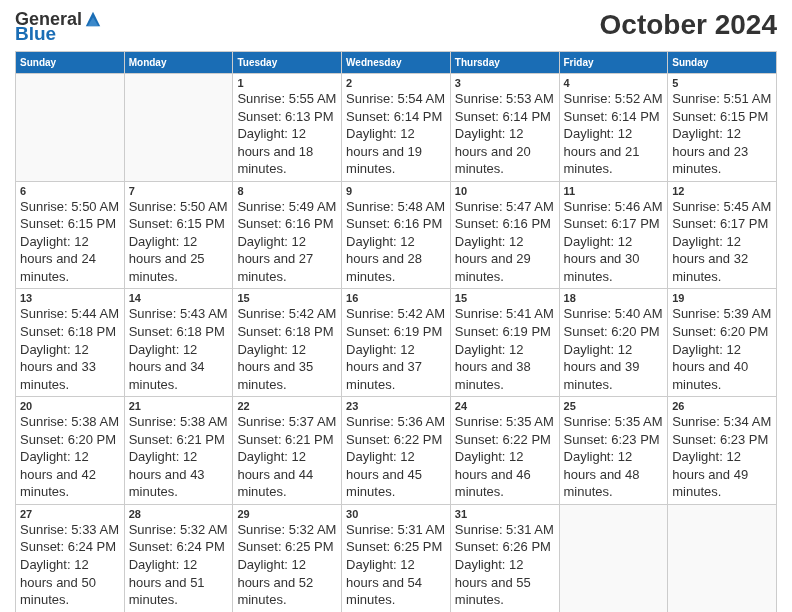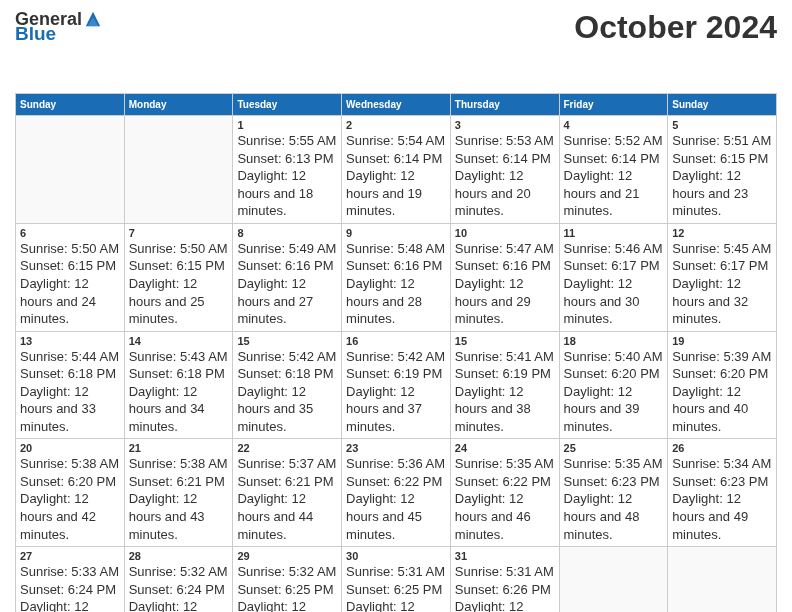--- a/index.html
+++ b/index.html
@@ -9,21 +9,20 @@
       width: 792px;
       height: 612px;
       overflow: hidden;
     }
     .page {
       width: 792px;
       height: 612px;
       padding: 10px 15px 10px 15px;
       display: flex;
       flex-direction: column;
-      gap: 40px;
     }
     .header {
       display: flex;
       justify-content: space-between;
       align-items: flex-start;
       margin-bottom: 8px;
     }
     .logo {
       display: flex;
       align-items: center;
@@ -43,21 +42,21 @@
     }
     .logo-icon {
       width: 18px;
       height: 18px;
       margin-left: 2px;
     }
     .title-block {
       text-align: right;
     }
     .month-title {
-      font-size: 32px;
+      font-size: 28px;
       font-weight: bold;
       color: #333;
       line-height: 1.1;
     }
     .location-title {
       font-size: 14px;
       color: #555;
     }
     .calendar {
       width: 100%;

